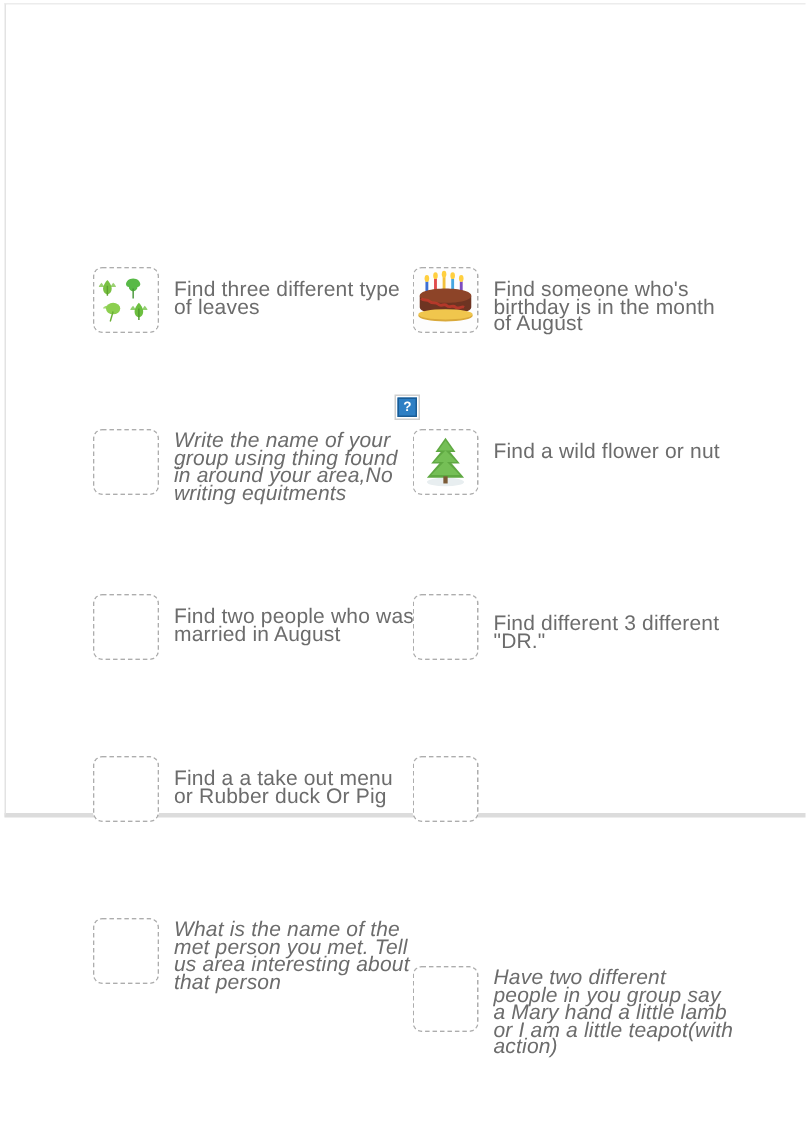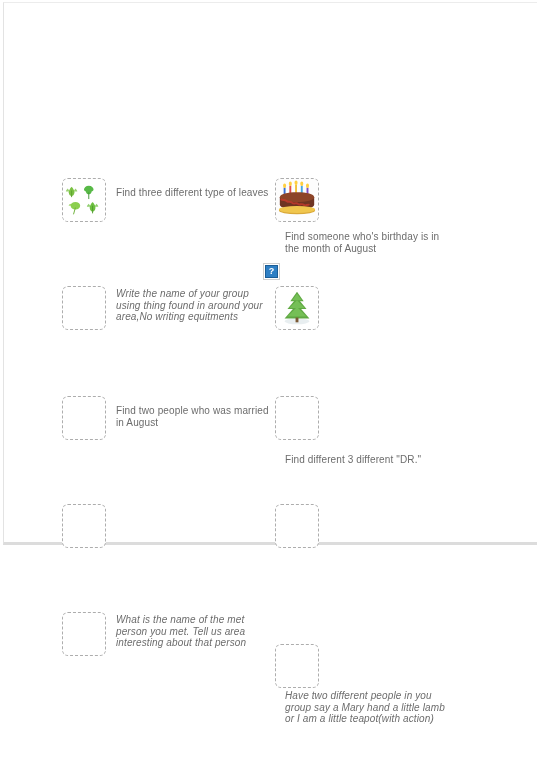--- a/index.html
+++ b/index.html
@@ -38,38 +38,38 @@
     border-left: none;
     border-top: none;
   }
   .cell {
     position: absolute;
     display: flex;
     align-items: flex-start;
     width: 215px;
   }
   .cell-left  { left: 62px; }
-  .cell-right { left: 275px; flex-direction: column; }
+  .cell-right { left: 275px; }
 
   .thumb {
     width: 44px;
     height: 44px;
     flex: 0 0 44px;
     border: 1px dashed #adadad;
     border-radius: 6px;
     box-sizing: border-box;
     background: #ffffff;
     overflow: hidden;
     position: relative;
   }
   .thumb svg { display: block; width: 100%; height: 100%; }
 
   .caption {
     margin-left: 10px;
-    font-size: 10px;
+    font-size: 14px;
     line-height: 11.6px;
     color: #6c6c6c;
     letter-spacing: 0.12px;
     padding-top: 9px;
     width: 160px;
     word-wrap: break-word;
   }
   .caption.tall { padding-top: 2px; font-style: italic; }
 
   
@@ -186,34 +186,36 @@
         <path d="M22 18 L9 33 L35 33 Z"></path>
       </g>
       <g fill="#79c45a" opacity=".85">
         <path d="M22 7 L17 14 L27 14 Z"></path>
         <path d="M22 14 L14 22 L30 22 Z"></path>
         <path d="M22 21 L12 31 L32 31 Z"></path>
       </g>
       <rect x="20.5" y="32" width="3" height="5" fill="#7b5a36"></rect>
     </svg>
   </div>
+  <div class="caption">Find a wild flower or nut</div>
 </div>
 
 <div class="cell cell-left" style="top:396px">
   <div class="thumb"></div>
   <div class="caption">Find two people who was married in August</div>
 </div>
 
 <div class="cell cell-right" style="top:396px">
   <div class="thumb"></div>
   <div class="caption" style="padding-top:14px">Find different 3 different "DR."</div>
 </div>
 
 <div class="cell cell-left" style="top:504px">
   <div class="thumb"></div>
+  <div class="caption">Find a a take out menu or Rubber duck Or Pig</div>
 </div>
 
 <div class="cell cell-right" style="top:504px">
   <div class="thumb"></div>
 </div>
 
 <div class="cell cell-left" style="top:612px">
   <div class="thumb"></div>
   <div class="caption tall">What is the name of the met person you met. Tell us area interesting about that person</div>
 </div>

